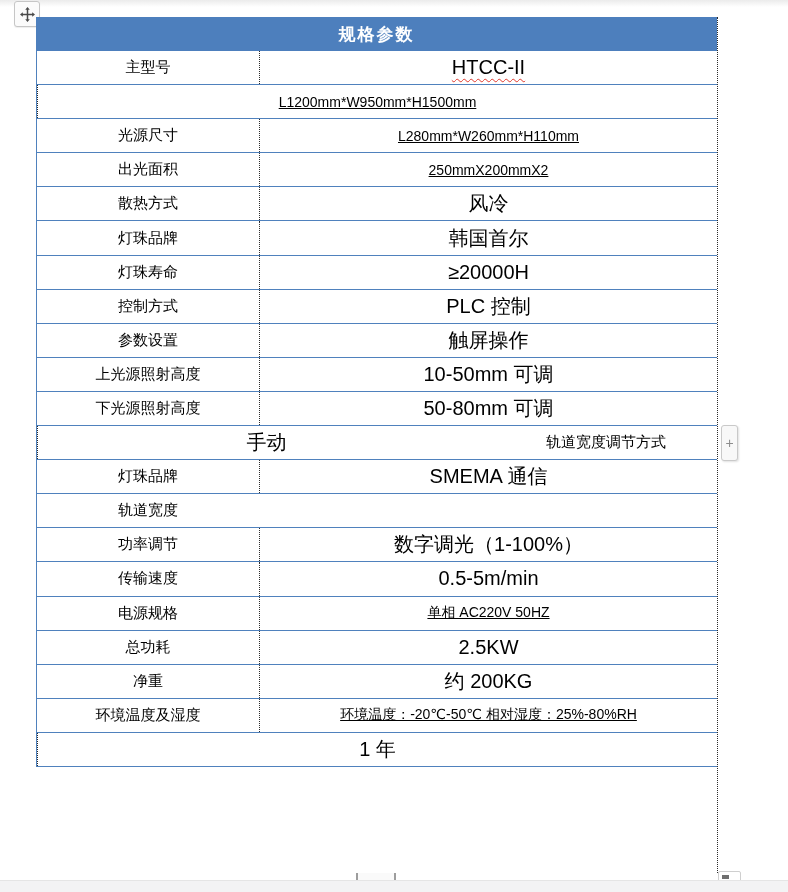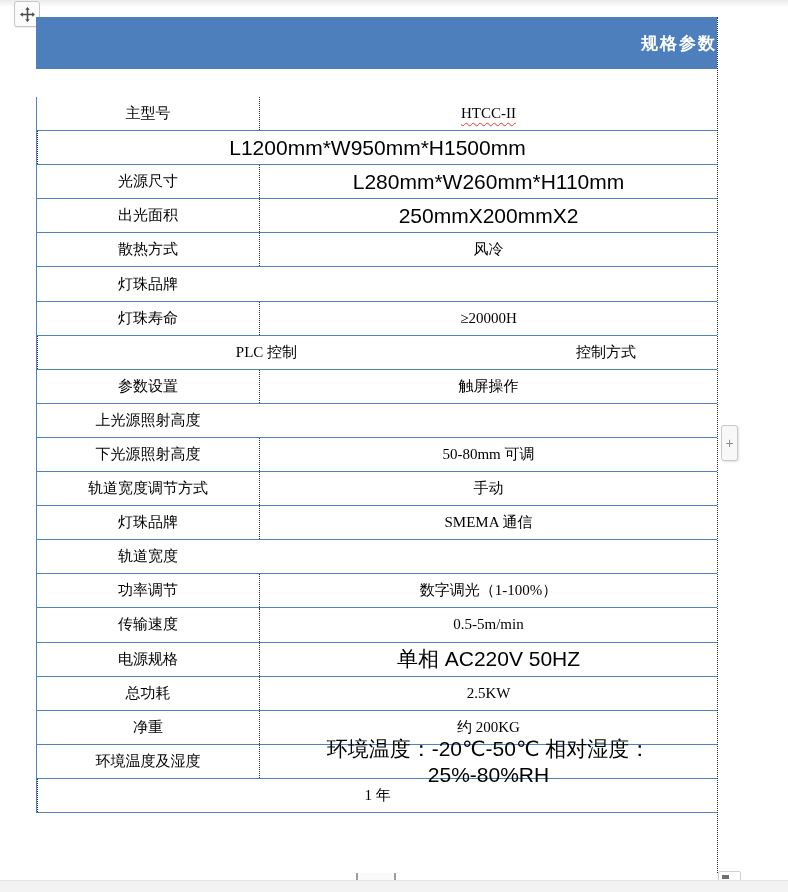--- a/index.html
+++ b/index.html
@@ -18,34 +18,34 @@
   .top-fade{position:absolute;left:0;top:0;width:788px;height:7px;
     background:linear-gradient(#ebebeb,#ffffff);}
   .move-handle{
     position:absolute;left:14px;top:1px;width:26px;height:26px;
     background:#fbfbfb;border:1px solid #c6c6c6;border-radius:3px;
     display:flex;align-items:center;justify-content:center;
     box-shadow:0 1px 1px rgba(0,0,0,.07);cursor:move;
   }
   .spec-table{position:absolute;left:36px;top:17px;width:681px;}
   .t-header{
-    height:52px;background:var(--header-bg);color:var(--header-text);
-    display:flex;align-items:center;justify-content:flex-end;
+    height:34px;background:var(--header-bg);color:var(--header-text);
+    display:flex;align-items:center;justify-content:center;
     font-weight:bold;font-size:17px;letter-spacing:2px;
   }
-  .t-body{border-left:1px solid var(--grid-line);margin-top:28px;}
+  .t-body{border-left:1px solid var(--grid-line);}
   .row{display:flex;height:34.1px;border-bottom:1.5px solid var(--grid-line);}
   .cell{display:flex;align-items:center;justify-content:center;text-align:center;}
   .c-label{
     width:222px;font-size:15px;
     font-family:"Liberation Serif","DejaVu Serif",serif;
   }
   .c-value{flex:1;border-left:1px dotted var(--dotted-line);padding:0 6px;}
-  .v-serif{font-family:Liberation Serif, serif;font-size:15px;align-items:center;}
-  .v-sans{font-family:"Liberation Sans","DejaVu Sans",sans-serif;font-size:21px;}
+  .v-serif{font-family:Liberation Sans, sans-serif;font-size:20px;align-items:center;}
+  .v-sans{font-family:"Liberation Sans","DejaVu Sans",sans-serif;font-size:14px;text-decoration:underline;}
   .misspelled{
     text-decoration-line:underline;text-decoration-style:wavy;
     text-decoration-color:var(--spellcheck-underline);
     text-decoration-thickness:1px;text-underline-offset:4px;
   }
   .right-dotted{
     position:absolute;left:717px;top:17px;height:856px;width:0;
     border-left:1px dotted var(--dotted-line);
   }
   .plus-button{
@@ -115,53 +115,59 @@
       </div>
     </div>
         <div class="row">
       <div class="cell c-label">散热方式</div>
       <div class="cell c-value v-serif">
         <span>风冷</span>
       </div>
     </div>
         <div class="row">
       <div class="cell c-label">灯珠品牌</div>
+      <div class="cell c-value v-serif">
+        <span>韩国首尔</span>
+      </div>
     </div>
         <div class="row">
       <div class="cell c-label">灯珠寿命</div>
       <div class="cell c-value v-serif">
         <span>≥20000H</span>
       </div>
     </div>
         <div class="row">
+      <div class="cell c-label">控制方式</div>
       <div class="cell c-value v-serif">
         <span>PLC 控制</span>
       </div>
-      <div class="cell c-label">控制方式</div>
     </div>
         <div class="row">
       <div class="cell c-label">参数设置</div>
       <div class="cell c-value v-serif">
         <span>触屏操作</span>
       </div>
     </div>
         <div class="row">
       <div class="cell c-label">上光源照射高度</div>
+      <div class="cell c-value v-serif">
+        <span>10-50mm 可调</span>
+      </div>
     </div>
         <div class="row">
       <div class="cell c-label">下光源照射高度</div>
       <div class="cell c-value v-serif">
         <span>50-80mm 可调</span>
       </div>
     </div>
         <div class="row">
+      <div class="cell c-value v-serif">
+        <span>手动</span>
+      </div>
       <div class="cell c-label">轨道宽度调节方式</div>
-      <div class="cell c-value v-serif">
-        <span>手动</span>
-      </div>
     </div>
         <div class="row">
       <div class="cell c-label">灯珠品牌</div>
       <div class="cell c-value v-serif">
         <span>SMEMA 通信</span>
       </div>
     </div>
         <div class="row">
       <div class="cell c-label">轨道宽度</div>
     </div>

